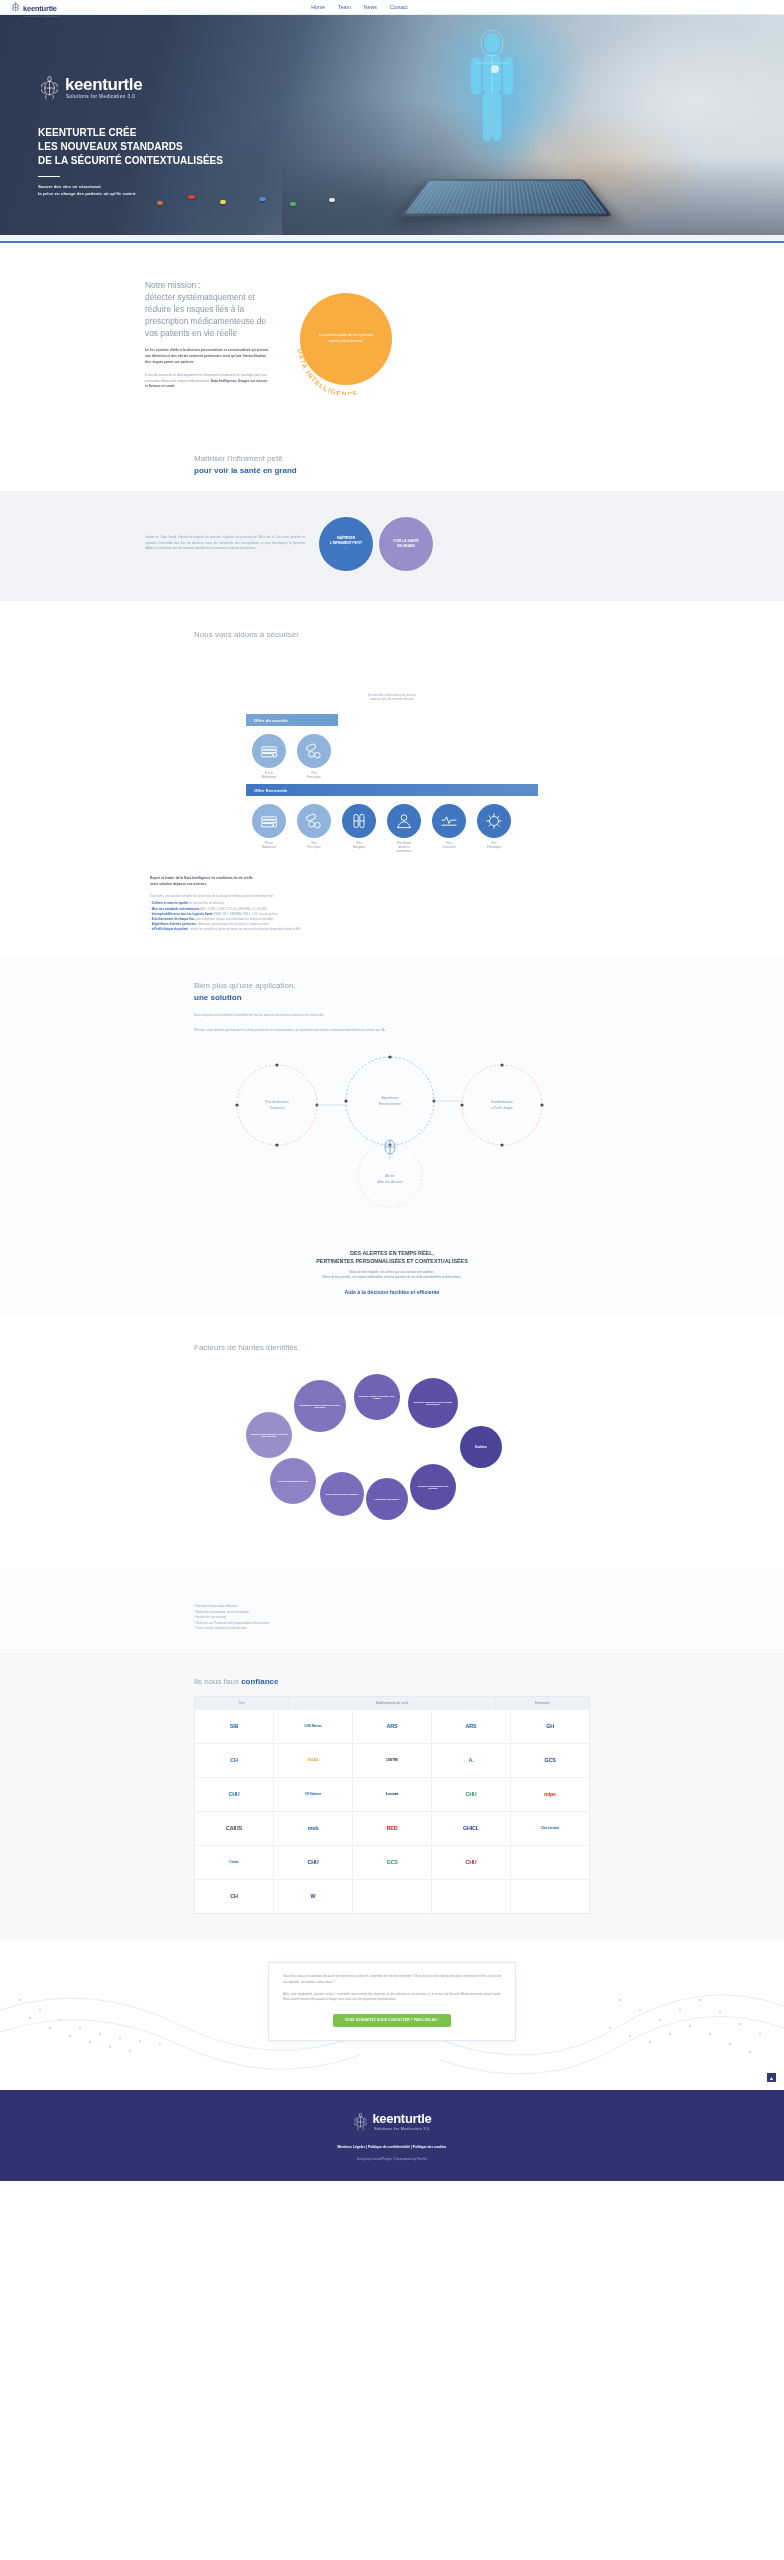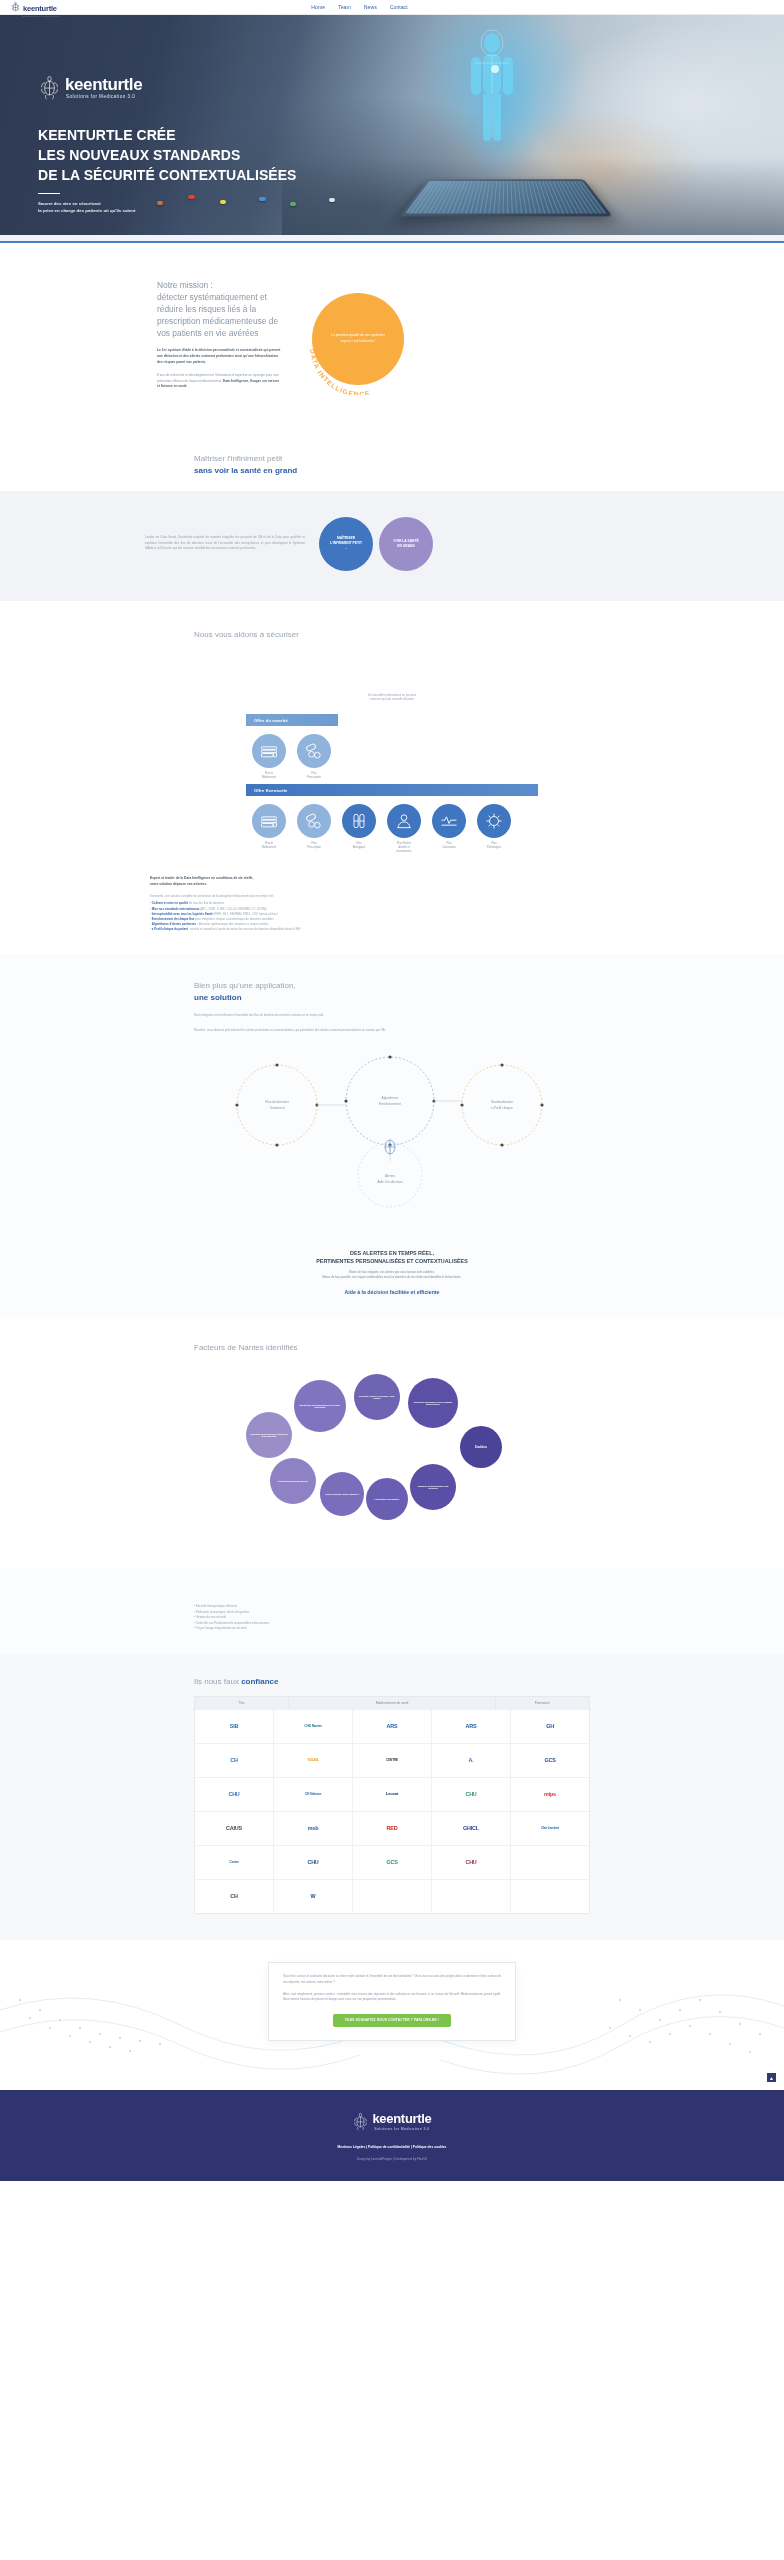--- a/index.html
+++ b/index.html
@@ -66,33 +66,33 @@
     opacity:.9;
   }
   .pill { position:absolute; border-radius:2px; box-shadow:0 1px 2px rgba(0,0,0,.35); }
 
   .hero-inner { position:relative; z-index:5; padding:60px 0 0 38px; }
   .hero-logo { display:flex; align-items:flex-end; gap:4px; margin-bottom:26px; }
   .hero-logo .turtle { width:23px; height:25px; }
   .hero-logo .names { line-height:1; }
   .hero-logo .wordmark { font-size:17px; font-weight:700; color:#fff; letter-spacing:-.4px; display:block; }
   .hero-logo .subword { font-size:4.6px; color:#dfe6ee; letter-spacing:.45px; display:block; margin-top:2.5px; padding-left:1px; }
-  .hero h1 { color:#ffffff; font-size:14px; font-weight:700; line-height:1.42; letter-spacing:.05px; }
+  .hero h1 { color:#ffffff; font-size:10px; font-weight:700; line-height:1.42; letter-spacing:.05px; }
   .hero .rule { width:22px; height:1.6px; background:#ffffff; margin:7px 0 6px; }
   .hero .sub { color:#e9eef4; font-size:4.4px; line-height:1.62; font-weight:600; }
 
   .hero-bottom-bar { height:6px; background:#f0f3f7; }
   .hero-accent { height:1.5px; background:#4a7ec4; }
 
   
   .sec { position:relative; }
   .wrap { width:420px; margin:0 auto; }
 
   
-  .mission { padding:36px 12px 26px; background:#fff; }
+  .mission { padding:36px 0 26px; background:#fff; }
   .mission-grid { display:flex; gap:22px; padding-left:145px; }
   .mission-left { width:125px; }
   .mission-left h2 { font-size:8.4px; font-weight:700; color:#2f5fa8; line-height:1.45; }
   .mission-left h2 span { display:block; font-weight:400; color:#8b98a7; font-size:8.4px; }
   .mission-p1 { margin-top:9px; font-size:3.3px; line-height:1.72; font-weight:700; color:#53616f; }
   .mission-p2 { margin-top:8px; font-size:3.2px; line-height:1.72; color:#8d99a6; }
   .mission-p2 b { color:#53616f; }
   .badge-wrap { position:relative; width:120px; height:120px; margin-top:6px; }
   .badge {
     width:92px; height:92px; border-radius:50%; background:#f9ad41;
@@ -306,21 +306,21 @@
     </div>
   </section>
   <div class="hero-bottom-bar"></div>
   <div class="hero-accent"></div>
 
   <section class="sec mission">
     <div class="mission-grid">
       <div class="mission-left">
         <h2>
           <span>Notre mission :</span>
-          <span>détecter systématiquement et réduire les risques liés à la prescription médicamenteuse de vos patients en vie avérées</span>
+          <span>détecter systématiquement et réduire les risques liés à la prescription médicamenteuse de vos patients en vie réelle</span>
         </h2>
         <p class="mission-p1">Le 1er système d'aide à la décision personnalisée et contextualisée qui permet une détection et des alertes vraiment pertinentes ainsi qu'une hiérarchisation des risques parmi vos patients.</p>
         <p class="mission-p2">
           <span>8 ans de recherche et développement et 3 domaines d'expertise en synergie pour une prévention efficace du risque médicamenteux. </span><b>Data Intelligence, Usages sur mesure et Science en santé.</b>
         </p>
       </div>
       <div class="badge-wrap">
         <div class="badge">
           <span>La première qualité de nos systèmes expert, c'est la donnée !</span>
         </div>
@@ -331,21 +331,21 @@
           <text><textPath href="#arcpath" startOffset="2%">DATA INTELLIGENCE</textPath></text>
         </svg>
       </div>
     </div>
   </section>
 
   <section class="sec maitriser-head">
     <div class="wrap">
       <h2>
         <span>Maîtriser l'infiniment petit</span>
-        <b>sans voir la santé en grand</b>
+        <b>pour voir la santé en grand</b>
       </h2>
     </div>
   </section>
   <section class="maitriser-body">
     <div class="maitriser-row">
       <div class="maitriser-txt">Leader en Data Santé, Keenturtle exploite de manière inégalée les pouvoirs de l'IA et de la Data pour qualifier et exploiter l'ensemble des flux de données issus de l'ensemble des écosystèmes et pour développer le Système d'Aide à la Décision qui fait ressortir des Alertes sur-mesure vraiment pertinentes.</div>
       <div class="circ blue">
         <span>
           <span>MAÎTRISER</span><br>
           <span>L'INFINIMENT PETIT</span>

